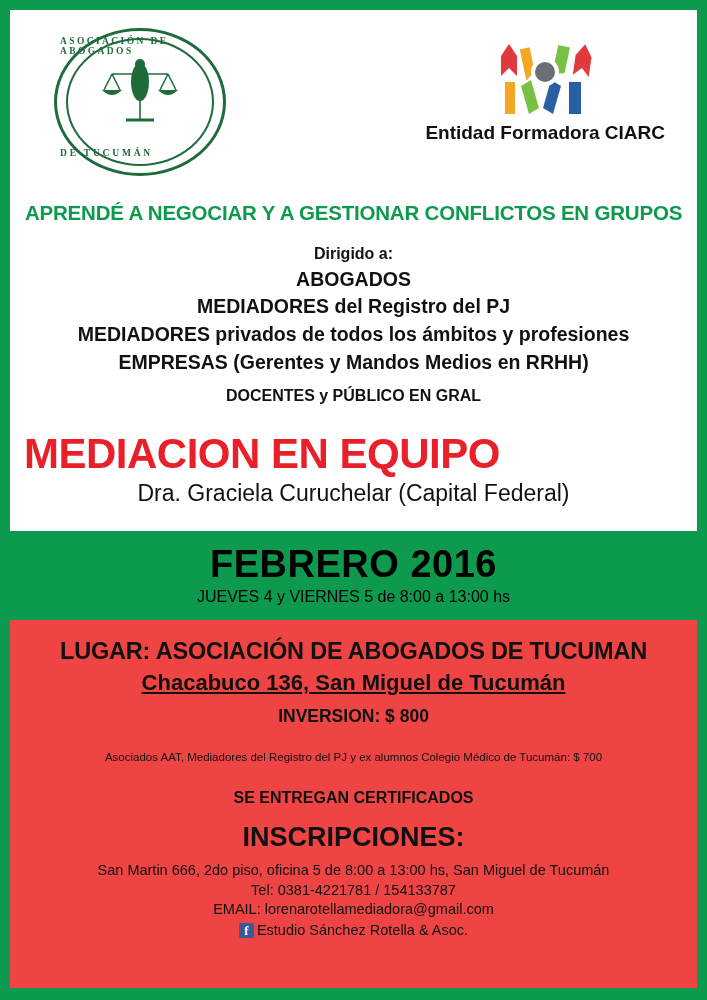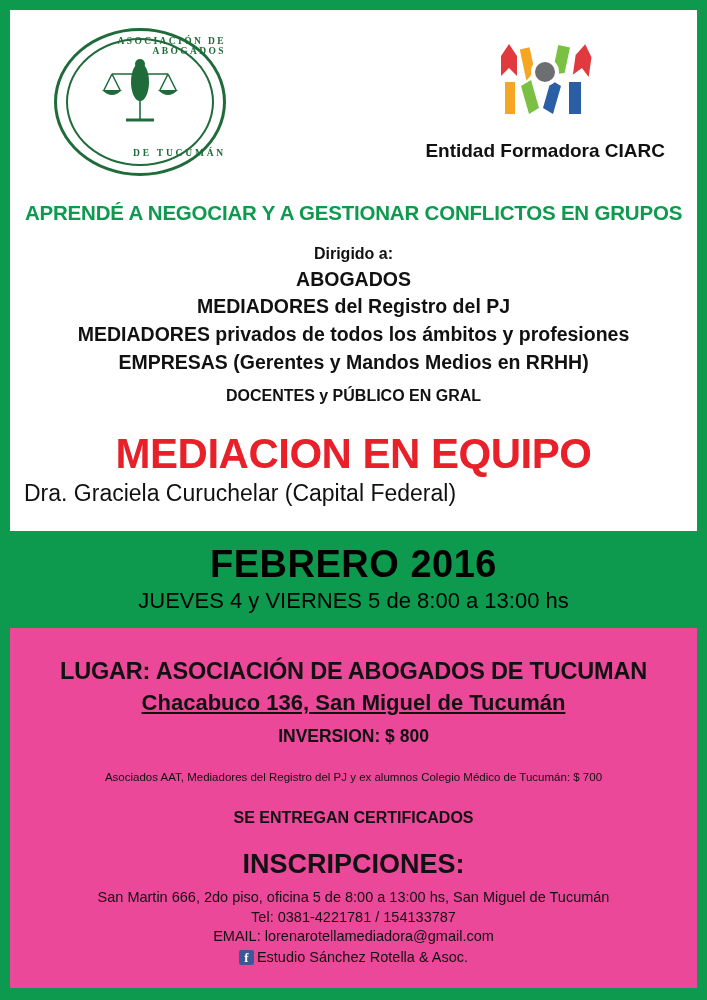--- a/index.html
+++ b/index.html
@@ -33,24 +33,24 @@
   }
   .band-green {
     background: #0e9a4e;
     width: 100%;
     box-sizing: border-box;
     padding: 12px 10px 14px 10px;
     text-align: center;
     color: #000000;
   }
   .panel-bottom {
-    background: #ec4899;
+    background: #ef4444;
     width: 100%;
     box-sizing: border-box;
-    padding: 30px 14px 14px 14px;
+    padding: 18px 14px 14px 14px;
     flex: 1;
     text-align: center;
   }
 
   
   .header {
     display: flex;
     align-items: flex-start;
     justify-content: space-between;
     height: 175px;
@@ -73,22 +73,22 @@
   .seal-inner {
     position: absolute;
     left: 12px; top: 18px;
     width: 148px; height: 128px;
     border-radius: 50%;
     border: 2px solid #1f6b3a;
     box-sizing: border-box;
   }
   .seal-text-top, .seal-text-bottom {
     position: absolute;
-    left: 0; width: 172px;
-    text-align: right;
+    left: 6px; width: 172px;
+    text-align: left;
     color: #1f6b3a;
     font-weight: bold;
     font-size: 9.5px;
     letter-spacing: 2.4px;
     font-family: "Liberation Serif", serif;
   }
   .seal-text-top { top: 16px; }
   .seal-text-bottom { top: 128px; letter-spacing: 2.8px; }
   .scales {
     position: absolute;
@@ -113,21 +113,21 @@
     font-family: "Liberation Sans", sans-serif;
     font-size: 25px;
     color: #4a6fae;
     letter-spacing: .3px;
     margin-top: -2px;
   }
   .m-sub {
     font-size: 19px;
     font-weight: bold;
     color: #111111;
-    margin-top: 20px;
+    margin-top: 2px;
   }
 
   
   .headline {
     color: #0e9a4e;
     font-weight: bold;
     font-size: 20.5px;
     text-align: center;
     margin: 6px 0 18px 0;
     letter-spacing: -0.2px;
@@ -142,40 +142,39 @@
   .dirigido .l2 { font-size: 19.5px; }
   .dirigido .l3 { font-size: 19.5px; }
   .dirigido .l4 { font-size: 19.5px; }
   .dirigido .l5 { font-size: 19.5px; }
   .dirigido .l6 { font-size: 16px; margin-top: 9px; }
 
   .title-red {
     color: #e8202a;
     font-weight: bold;
     font-size: 42px;
-    text-align: center;
     margin: 22px 0 2px 0;
     letter-spacing: -0.5px;
   }
   .subtitle {
-    text-align: left;
+    text-align: center;
     font-size: 23px;
     color: #111111;
     margin-bottom: 10px;
   }
 
   
   .date-big {
     font-size: 38px;
     font-weight: bold;
     letter-spacing: .5px;
     margin-bottom: 2px;
   }
   .date-sub {
-    font-size: 22px;
+    font-size: 16px;
   }
 
   
   .place {
     font-size: 23.5px;
     font-weight: bold;
     color: #111111;
     letter-spacing: -0.2px;
   }
   .address {
@@ -198,21 +197,21 @@
   }
   .certificates {
     font-size: 16px;
     font-weight: bold;
     margin-top: 26px;
     color: #111111;
   }
   .inscripciones {
     font-size: 27px;
     font-weight: bold;
-    margin-top: 22px;
+    margin-top: 15px;
     color: #111111;
   }
   .contact {
     font-size: 14.5px;
     margin-top: 8px;
     line-height: 1.35;
     color: #111111;
   }
   .fb-line {
     display: flex;

